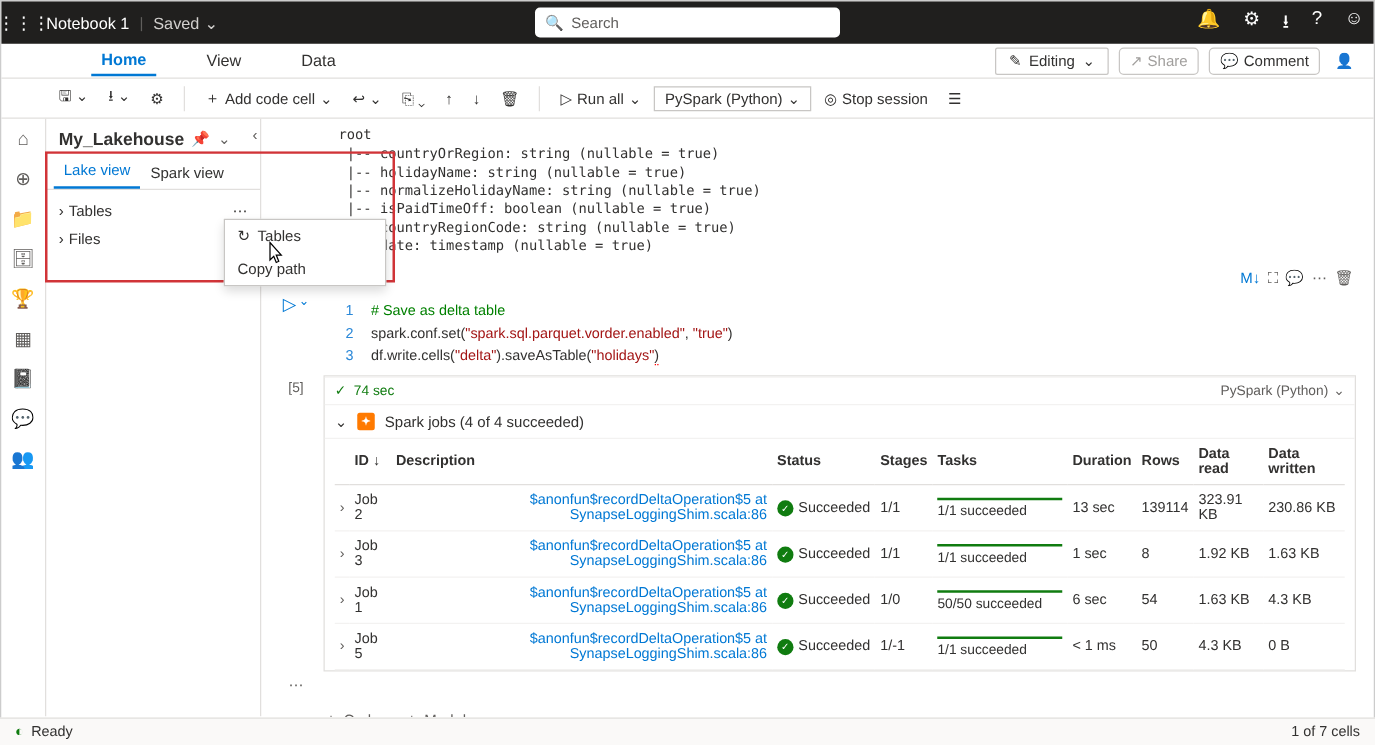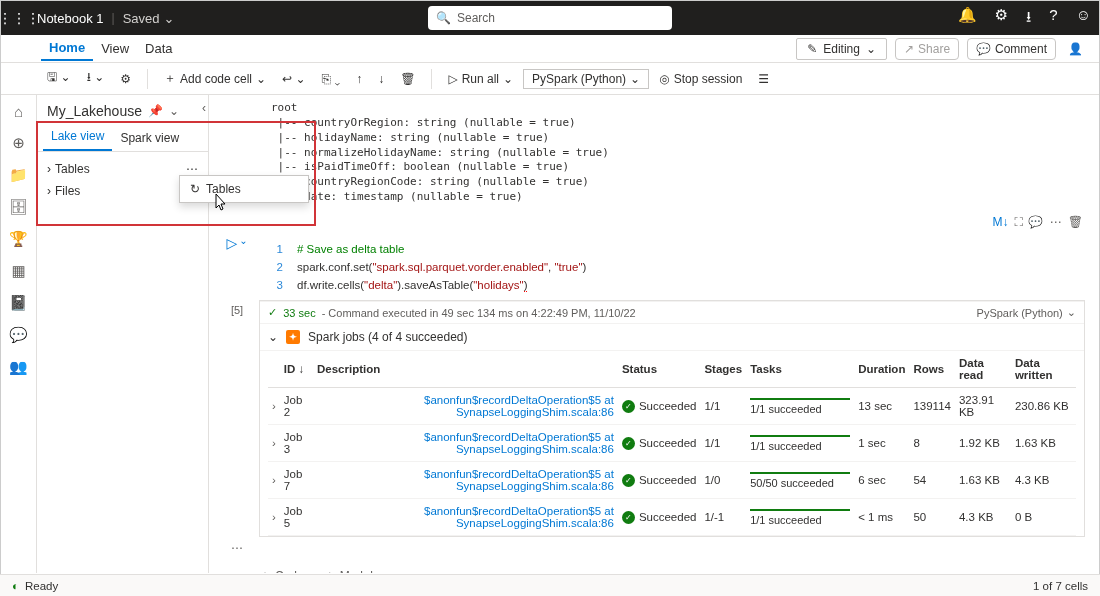--- a/index.html
+++ b/index.html
@@ -5,35 +5,35 @@
 * { box-sizing: border-box; margin: 0; padding: 0; font-family: "Segoe UI", -apple-system, sans-serif; }
 body { background: #fff; font-size: 12px; color: #323130; width: 1100px; height: 596px; overflow: hidden; border: 1px solid #ccc; }
 .topbar { background: #201f1e; height: 34px; display: flex; align-items: center; padding: 0 8px; color: #fff; }
 .topbar .app-icon { width: 20px; height: 20px; display: flex; align-items: center; justify-content: center; font-size: 14px; }
 .topbar .title { margin-left: 8px; font-size: 13px; }
 .topbar .divider { margin: 0 8px; color: #605e5c; }
 .topbar .saved { color: #d2d0ce; font-size: 13px; display: flex; align-items: center; gap: 4px; }
 .topbar .search-box { background: #fff; border-radius: 4px; height: 24px; width: 244px; margin-left: auto; margin-right: auto; display: flex; align-items: center; padding: 0 8px; color: #605e5c; gap: 6px; position: absolute; left: 50%; transform: translateX(-50%); }
 .topbar .right-icons { margin-left: auto; display: flex; gap: 18px; font-size: 15px; }
 .ribbon { border-bottom: 1px solid #e1dfdd; display: flex; align-items: center; padding: 0 12px 0 40px; height: 28px; }
-.ribbon .tab { padding: 4px 8px; font-size: 13px; cursor: pointer; }
+.ribbon .tab { padding: 4px 8px; font-size: 13px; cursor: pointer; margin-left: 32px; }
 .ribbon .tab.active { border-bottom: 2px solid #0078d4; color: #0078d4; font-weight: 600; }
 .ribbon-right { margin-left: auto; display: flex; align-items: center; gap: 8px; }
 .editing-btn { border: 1px solid #c8c6c4; padding: 3px 10px; border-radius: 2px; display: flex; align-items: center; gap: 6px; font-size: 12px; }
 .share-btn, .comment-btn { border: 1px solid #c8c6c4; padding: 3px 8px; border-radius: 4px; display: flex; align-items: center; gap: 4px; font-size: 12px; }
 .share-btn { color: #a19f9d; }
 .toolbar { border-bottom: 1px solid #e1dfdd; display: flex; align-items: center; height: 32px; padding: 0 12px 0 40px; gap: 4px; }
 .toolbar .btn { padding: 4px 6px; display: flex; align-items: center; gap: 4px; font-size: 12px; cursor: pointer; }
 .toolbar .sep { width: 1px; height: 20px; background: #e1dfdd; margin: 0 6px; }
 .kernel-sel { border: 1px solid #c8c6c4; padding: 2px 8px; font-size: 12px; display: flex; align-items: center; gap: 4px; }
 .main { display: flex; height: calc(100% - 34px - 28px - 32px - 22px); }
 .activitybar { width: 36px; border-right: 1px solid #e1dfdd; display: flex; flex-direction: column; align-items: center; padding-top: 8px; gap: 14px; font-size: 15px; color: #605e5c; }
 .sidebar { width: 172px; border-right: 1px solid #e1dfdd; position: relative; }
 .sidebar-header { padding: 8px 10px 4px 10px; display: flex; align-items: center; gap: 6px; }
-.sidebar-header .name { font-weight: 400; font-size: 14px; }
+.sidebar-header .name { font-weight: 700; font-size: 14px; }
 .sidebar-collapse { position: absolute; right: 2px; top: 6px; font-size: 12px; color: #605e5c; }
 .sidebar-tabs { display: flex; border-bottom: 1px solid #e1dfdd; padding: 0 6px; align-items: flex-end; }
 .sidebar-tab { padding: 6px 8px; font-size: 12px; cursor: pointer; }
 .sidebar-tab.active { border-bottom: 2px solid #0078d4; color: #0078d4; }
 .tree { padding: 6px 4px; }
 .tree-item { display: flex; align-items: center; padding: 4px 6px; gap: 4px; cursor: pointer; }
 .tree-item .more { margin-left: auto; }
 .highlight-box { border: 2px solid #d13438; position: absolute; top: 26px; left: -1px; width: 280px; height: 105px; pointer-events: none; z-index: 5; }
 .context-menu { position: absolute; left: 142px; top: 80px; background: #fff; border: 1px solid #c8c6c4; box-shadow: 0 4px 8px rgba(0,0,0,0.15); z-index: 10; width: 130px; }
 .context-item { padding: 6px 10px; display: flex; align-items: center; gap: 6px; font-size: 12px; cursor: pointer; }
@@ -171,20 +171,23 @@
         <span>›</span>
         <span>Files</span>
       </div>
     </div>
 
     <div class="context-menu">
       <div class="context-item">
         <span>↻</span>
         <span>Tables</span>
       </div>
+      <div class="context-item">
+        <span>Copy path</span>
+      </div>
     </div>
     <span class="cursor">
       <svg width="16" height="20" viewBox="0 0 16 20">
           <path d="M3 1 L3 15 L6 12 L8 17 L10 16 L8 11 L12 11 Z" fill="#fff" stroke="#000"></path>
         </svg>
     </span>
   </div>
 
   <div class="content">
     <div class="cell-out">root
@@ -222,22 +225,21 @@
     </div>
 
     <div style="display:flex;">
       <div class="cell-margin-left" style="width:44px;text-align:center;color:#605e5c;font-size:11px;padding-top:4px;">
           <span>[5]</span>
         </div>
       <div style="flex:1;border:1px solid #e1dfdd;">
         <div class="exec-row">
           <div class="exec-left">
             <span class="check">✓</span>
-            <span style="color:#107c10;">33 sec</span>
-            <span>- Command executed in 49 sec 134 ms on 4:22:49 PM, 11/10/22</span>
+            <span style="color:#107c10;">74 sec</span>
           </div>
           <div class="kernel-info">
             <span>PySpark (Python)</span>
             <span>⌄</span>
           </div>
         </div>
         <div class="spark-hdr">
           <span>⌄</span>
           <span class="spark-icon">✦</span>
           <span>Spark jobs (4 of 4 succeeded)</span>
@@ -288,21 +290,21 @@
                     <div class="progress"></div>
                     <div class="progress-text">1/1 succeeded</div>
                   </td>
     <td>1 sec</td>
     <td>8</td>
     <td>1.92 KB</td>
     <td>1.63 KB</td>
                 </tr>
                 <tr>
                   <td class="chev">›</td>
-    <td>Job 7</td>
+    <td>Job 1</td>
     <td class="link">$anonfun$recordDeltaOperation$5 at SynapseLoggingShim.scala:86</td>
     <td>
                     <span class="status-badge"><span class="status-circle">✓</span>Succeeded</span>
                   </td>
     <td>1/0</td>
     <td>
                     <div class="progress"></div>
                     <div class="progress-text">50/50 succeeded</div>
                   </td>
     <td>6 sec</td>

